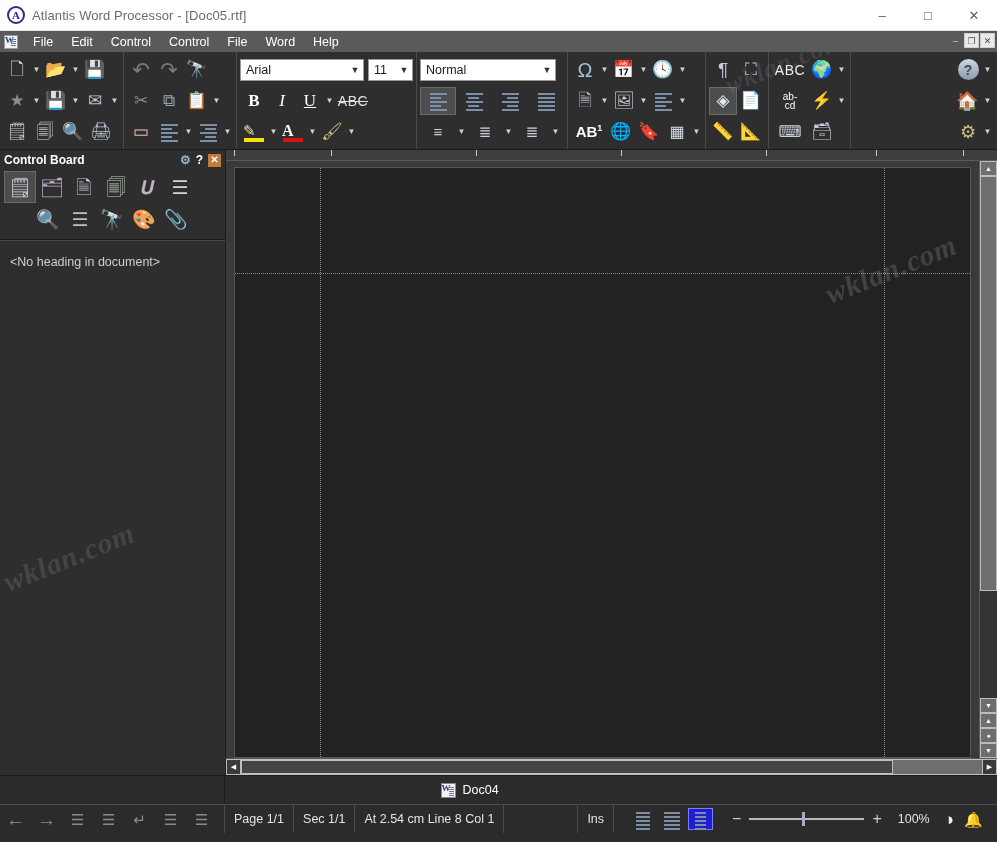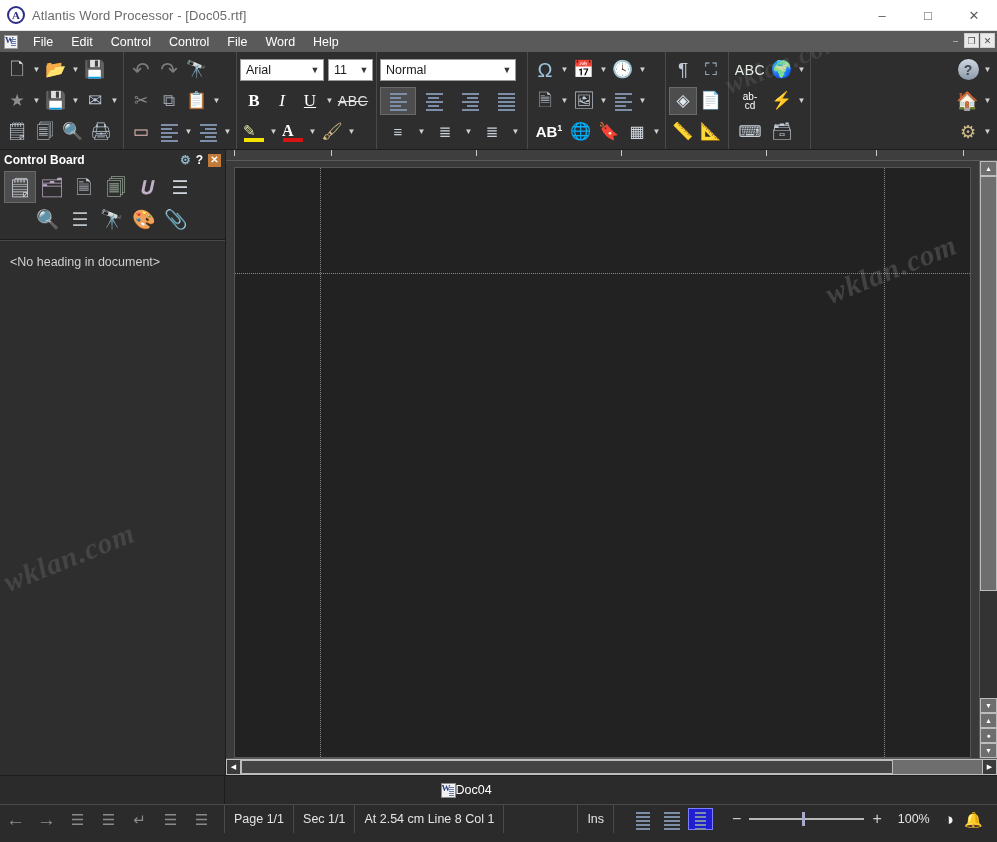--- a/index.html
+++ b/index.html
@@ -81,21 +81,21 @@
   .ico{font-size:17px;line-height:1;display:block;}
 
   
   .combo{
     background:#ffffff;color:#1a1a1a;border:1px solid #9a9a9a;
     height:22px;display:flex;align-items:center;box-sizing:border-box;
     font-size:12.5px;padding-left:5px;position:relative;cursor:default;
   }
   .combo .cv{flex:1;overflow:hidden;white-space:nowrap;}
   .combo .carr{width:16px;text-align:center;font-size:9px;color:#333;}
-  .combo-font{width:84px;}
+  .combo-font{width:124px;}
   .combo-size{width:45px;}
   .combo-style{width:136px;}
 
   .bold-b{font-family:"Liberation Serif",serif;font-weight:bold;font-size:17px;color:#fff;}
   .ital-i{font-family:"Liberation Serif",serif;font-style:italic;font-size:17px;color:#fff;}
   .und-u{font-family:"Liberation Serif",serif;font-size:17px;color:#fff;text-decoration:underline;}
   .abc-s{font-size:14px;color:#e2e2e2;text-decoration:line-through;letter-spacing:.5px;}
   .ab1{font-family:"Liberation Sans",sans-serif;font-weight:bold;font-size:15px;color:#fff;}
   .ab1 sup{font-size:9px;}
   .abcd{font-size:10px;color:#fff;line-height:9px;text-align:center;}
@@ -172,21 +172,21 @@
   .hsb .htrack{flex:1;background:#6e6e6e;position:relative;border-top:1px solid #bdbdbd;border-bottom:1px solid #bdbdbd;}
   .hsb .hthumb{position:absolute;top:0;bottom:0;left:0;background:#444;border:1px solid #bdbdbd;box-sizing:border-box;}
 
   
   .tabbar{
     height:28px;background:#2b2b2b;display:flex;align-items:center;
     border-top:1px solid #1d1d1d;position:relative;
   }
   .tab-left-pad{width:225px;height:28px;border-right:1px solid #1d1d1d;box-sizing:border-box;}
   .tab{
-    height:24px;min-width:150px;display:flex;align-items:center;
+    height:24px;min-width:150px;display:flex;align-items:center;gap:7px;
     padding:0 14px;font-size:12.5px;color:#ffffff;cursor:default;box-sizing:border-box;
     margin-left:6px;
   }
   .tab.sel{background:#7d7d7d;}
   .tab .docico{
     width:15px;height:15px;background:#f2f2f2;border:1px solid #8a8a8a;position:relative;
     box-sizing:border-box;flex:none;
   }
   .tab .docico::before{content:"W";position:absolute;left:0;top:-1px;font-size:9px;
     font-weight:bold;color:#2c3e7a;font-family:"Liberation Serif",serif;}

